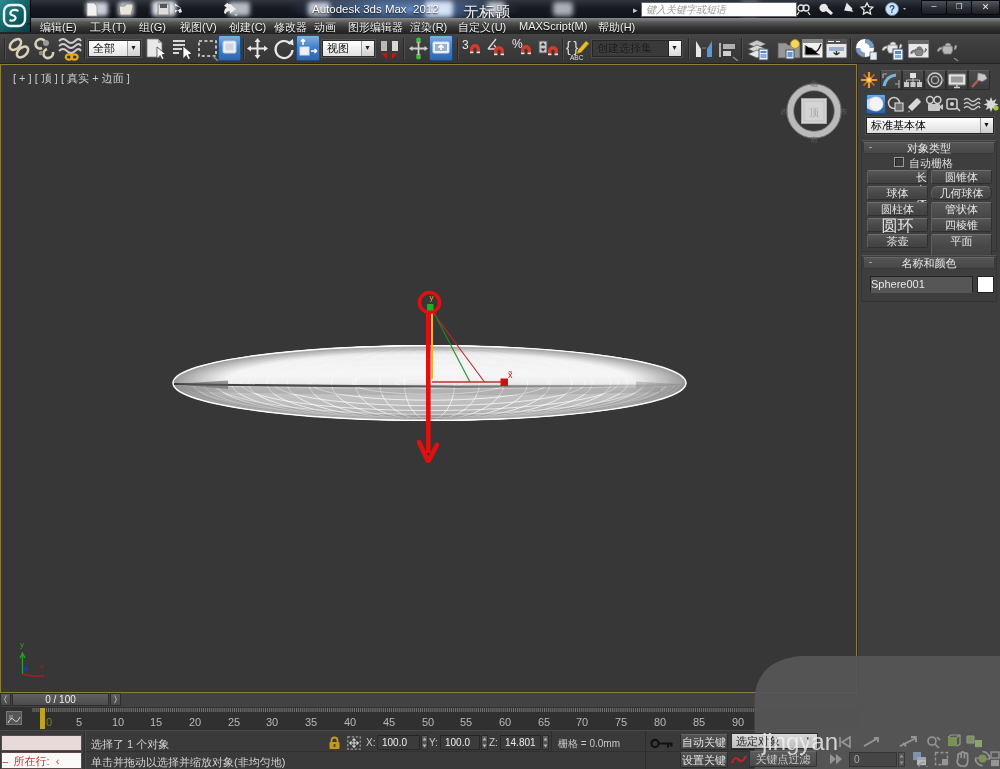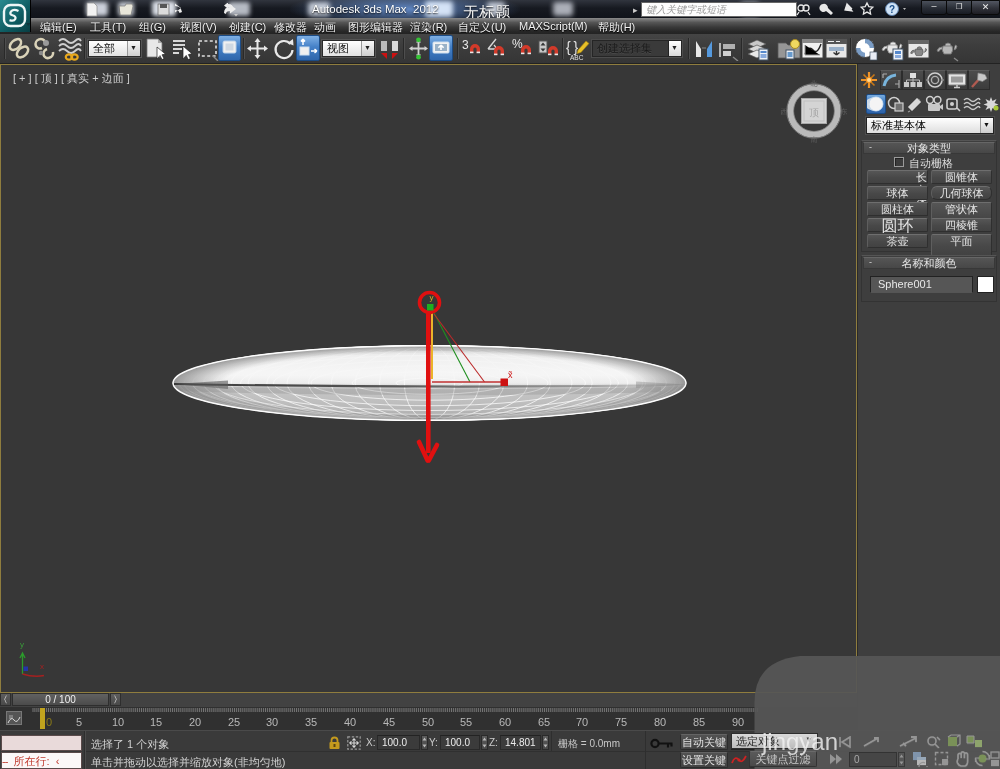--- a/index.html
+++ b/index.html
@@ -487,21 +487,21 @@
 <div class="abs" style="left:9px;top:138px;width:61px;height:14px;background:linear-gradient(#565656,#484848 55%,#424242);border:1px solid #2f2f2f;border-top-color:#6e6e6e;border-left-color:#5e5e5e;border-radius:0;box-sizing:border-box;color:#e4e4e4;font-size:11px;text-align:center;line-height:13px;">圆柱体</div>
 <div class="abs" style="left:73px;top:138px;width:61px;height:26px;background:linear-gradient(#565656,#484848 55%,#424242);border:1px solid #2f2f2f;border-top-color:#6e6e6e;border-left-color:#5e5e5e;border-radius:2px;box-sizing:border-box;color:#e4e4e4;font-size:11px;text-align:center;line-height:13px;">管状体</div>
 <div class="abs" style="left:9px;top:154px;width:61px;height:14px;background:linear-gradient(#565656,#484848 55%,#424242);border:1px solid #2f2f2f;border-top-color:#6e6e6e;border-left-color:#5e5e5e;border-radius:2px;box-sizing:border-box;color:#e4e4e4;font-size:16px;text-align:center;line-height:13px;">圆环</div>
 <div class="abs" style="left:73px;top:154px;width:61px;height:14px;background:linear-gradient(#565656,#484848 55%,#424242);border:1px solid #2f2f2f;border-top-color:#6e6e6e;border-left-color:#5e5e5e;border-radius:2px;box-sizing:border-box;color:#e4e4e4;font-size:11px;text-align:center;line-height:13px;">四棱锥</div>
 <div class="abs" style="left:9px;top:170px;width:61px;height:14px;background:linear-gradient(#565656,#484848 55%,#424242);border:1px solid #2f2f2f;border-top-color:#6e6e6e;border-left-color:#5e5e5e;border-radius:2px;box-sizing:border-box;color:#e4e4e4;font-size:11px;text-align:center;line-height:13px;">茶壶</div>
 <div class="abs" style="left:73px;top:170px;width:61px;height:22px;background:linear-gradient(#565656,#484848 55%,#424242);border:1px solid #2f2f2f;border-top-color:#6e6e6e;border-left-color:#5e5e5e;border-radius:2px;box-sizing:border-box;color:#e4e4e4;font-size:11px;text-align:center;line-height:13px;">平面</div>
 <div class="abs" style="left:3px;top:191px;width:136px;height:47px;border:1px solid #333;border-top-color:#555;box-sizing:border-box;"></div>
 <div class="abs" style="left:5px;top:193px;width:132px;height:12px;background:linear-gradient(#555555,#474747);border:1px solid #383838;border-top-color:#666;box-sizing:border-box;"></div>
 <div class="abs" style="left:8px;top:194px;width:9px;height:9px;color:#ddd;font-size:9px;line-height:8px;text-align:center;">-</div>
 <div class="abs" style="left:5px;top:193px;width:132px;height:12px;color:#e6e6e6;font-size:11px;line-height:12px;text-align:center;">名称和颜色</div>
-<div class="abs" style="left:12px;top:212px;width:103px;height:17px;background:#565656;border:1px solid #222;border-bottom-color:#555;box-sizing:border-box;color:#e8e8e8;font-size:11px;line-height:15px;padding-left:7px;">Sphere001</div>
+<div class="abs" style="left:12px;top:212px;width:103px;height:17px;background:#565656;border:1px solid #222;border-bottom-color:#555;box-sizing:border-box;color:#e8e8e8;font-size:11px;line-height:15px;padding-left:0;">Sphere001</div>
 <div class="abs" style="left:119px;top:212px;width:17px;height:17px;background:#ffffff;border:1px solid #222;box-sizing:border-box;"></div>
 </div>
 
 <div class="abs" id="timeslider" style="left:0;top:693px;width:857px;height:14px;background:#424242;">
   <div class="abs" style="left:0;top:0;width:11px;height:13px;background:linear-gradient(#5e5e5e,#494949);border:1px solid #2e2e2e;box-sizing:border-box;color:#ccc;font-size:9px;line-height:11px;text-align:center;">〈</div>
   <div class="abs" style="left:12px;top:0;width:97px;height:13px;background:linear-gradient(#616161,#4b4b4b);border:1px solid #2e2e2e;box-sizing:border-box;color:#f0f0f0;font-size:10px;line-height:11px;text-align:center;">0 / 100</div>
   <div class="abs" style="left:110px;top:0;width:11px;height:13px;background:linear-gradient(#5e5e5e,#494949);border:1px solid #2e2e2e;box-sizing:border-box;color:#ccc;font-size:9px;line-height:11px;text-align:center;">〉</div>
 </div>
 
 <div class="abs" id="trackbar" style="left:0;top:707px;width:857px;height:23px;background:#303030;">

